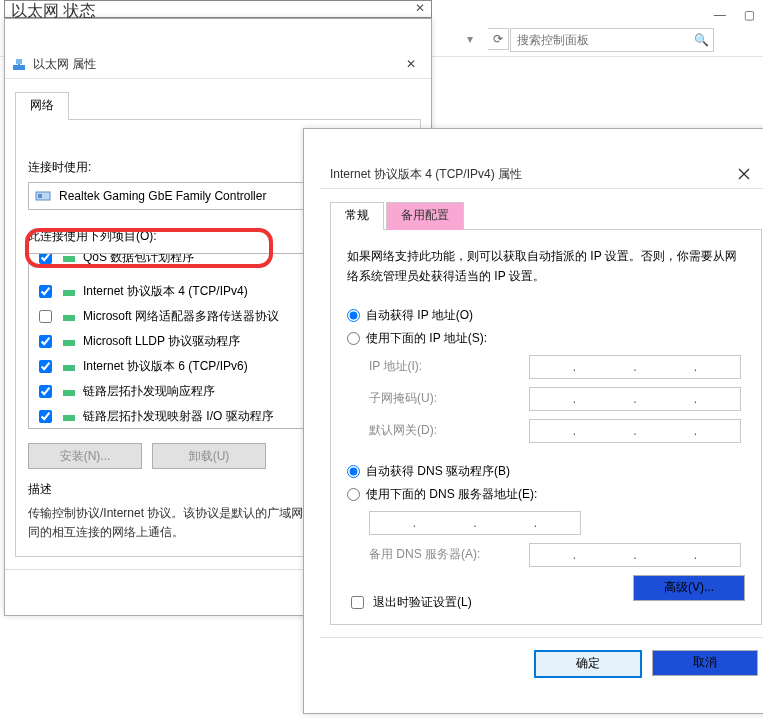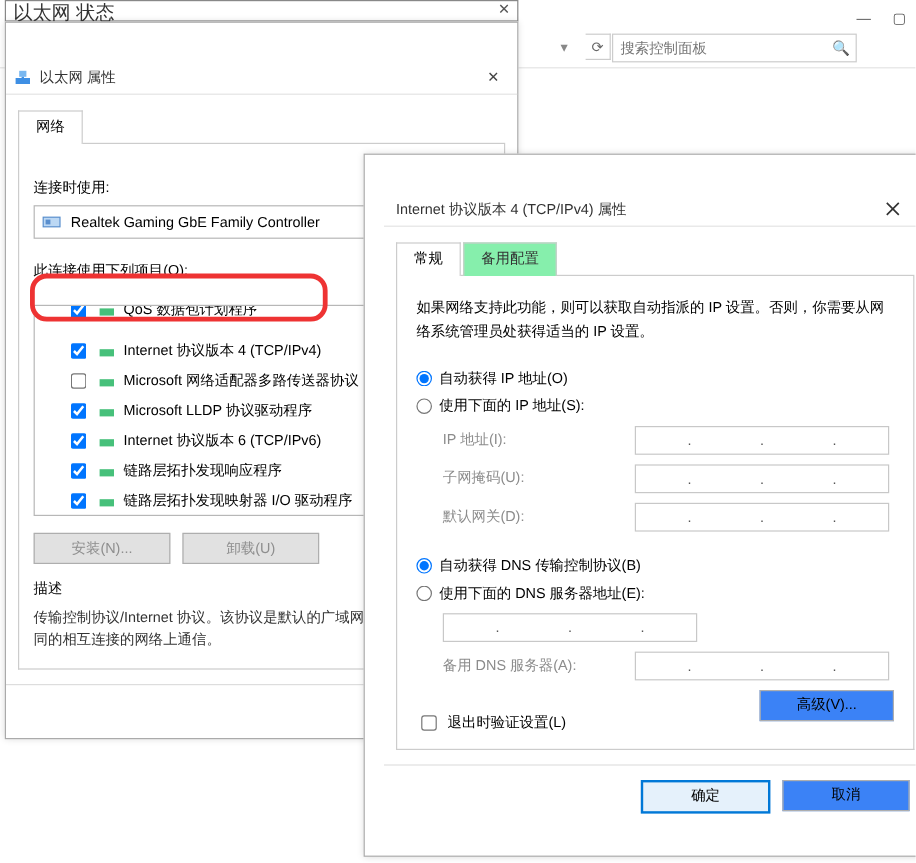--- a/index.html
+++ b/index.html
@@ -57,43 +57,43 @@
   .titlebar .closebtn { width:28px; text-align:center; color:#444; }
 
   .client { position:relative; padding:8px 10px 12px 10px; }
 
   
   .tabs { display:flex; border-bottom:1px solid #ccc; margin-top:4px; }
   .tab {
     padding:4px 14px 6px 14px; border:1px solid #ccc; border-bottom:none;
     background:#fff; position:relative; top:1px; margin-right:2px;
   }
-  .tab.inactive { background:#86efac; color:#333;text-align:right; }
+  .tab.inactive { background:#f9a8d4; color:#333;text-align:right; }
   .tabbody { border:1px solid #ccc; border-top:none; padding:12px 12px 14px 12px; }
 
-  .lbl { margin:16px 0 6px 0; }
+  .lbl { margin:27px 0 6px 0; }
   .adapterbox {
     border:1px solid #b7b7b7; height:26px; display:flex; align-items:center; gap:8px; padding:0 6px;
   }
 
-  .itemsbox { border:1px solid #b7b7b7; height:174px; overflow:hidden; margin-top:20px; position:relative;padding-left:20px;}
+  .itemsbox { border:1px solid #b7b7b7; height:174px; overflow:hidden; margin-top:8px; position:relative;}
   .itemrow { display:flex; align-items:center; gap:6px; padding:3px 6px; white-space:nowrap; }
   .itemrow .cb { width:13px; height:13px; }
   .itemrow .pic { width:16px; height:16px; display:inline-flex; align-items:center; justify-content:center; }
   .marker {
     position:absolute; border:4px solid #e33; border-radius:14px; pointer-events:none;
     left:20px; top:209px; width:240px; height:32px;
   }
 
   .btnrow { display:flex; gap:10px; margin-top:14px; }
   .btn {
     border:1px solid #aeaeae; background:#e1e1e1; height:24px; min-width:92px;
     display:inline-flex; align-items:center; justify-content:center; padding:0 10px; color:#6c6c6c;
   }
-  .btn.enabled { color:#000; background:#3b82f6; }
+  .btn.enabled { color:#000; background:#1d4ed8; }
   .btn.dis { color:#8e8e8e; }
 
   .desc-head { margin-top:12px;font-family:Liberation Serif, serif; }
   .desc-body { margin-top:6px; color:#333; line-height:1.6; }
 
   .dlg-btns { display:flex; justify-content:flex-end; gap:10px; padding:10px 14px; border-top:1px solid #ddd; }
 
   
   .ipv4 {
     left:303px; top:128px; width:452px; height:584px;padding-left:16px;
@@ -317,21 +317,21 @@
               <span></span>
               <span class="dot">.</span>
               <span></span>
             </div>
         </div>
       </div>
 
       <div class="rgroup">
         <label class="rrow">
           <input type="radio" name="dnsmode" checked="" style="">
-          <span>自动获得 DNS 传输控制协议(B)</span>
+          <span>自动获得 DNS 驱动程序(B)</span>
         </label>
         <label class="rrow">
           <input type="radio" name="dnsmode" style="">
           <span>使用下面的 DNS 服务器地址(E):</span>
         </label>
         <div class="formline">
           <div class="ipinput">
               <span></span>
               <span class="dot">.</span>
               <span></span>

